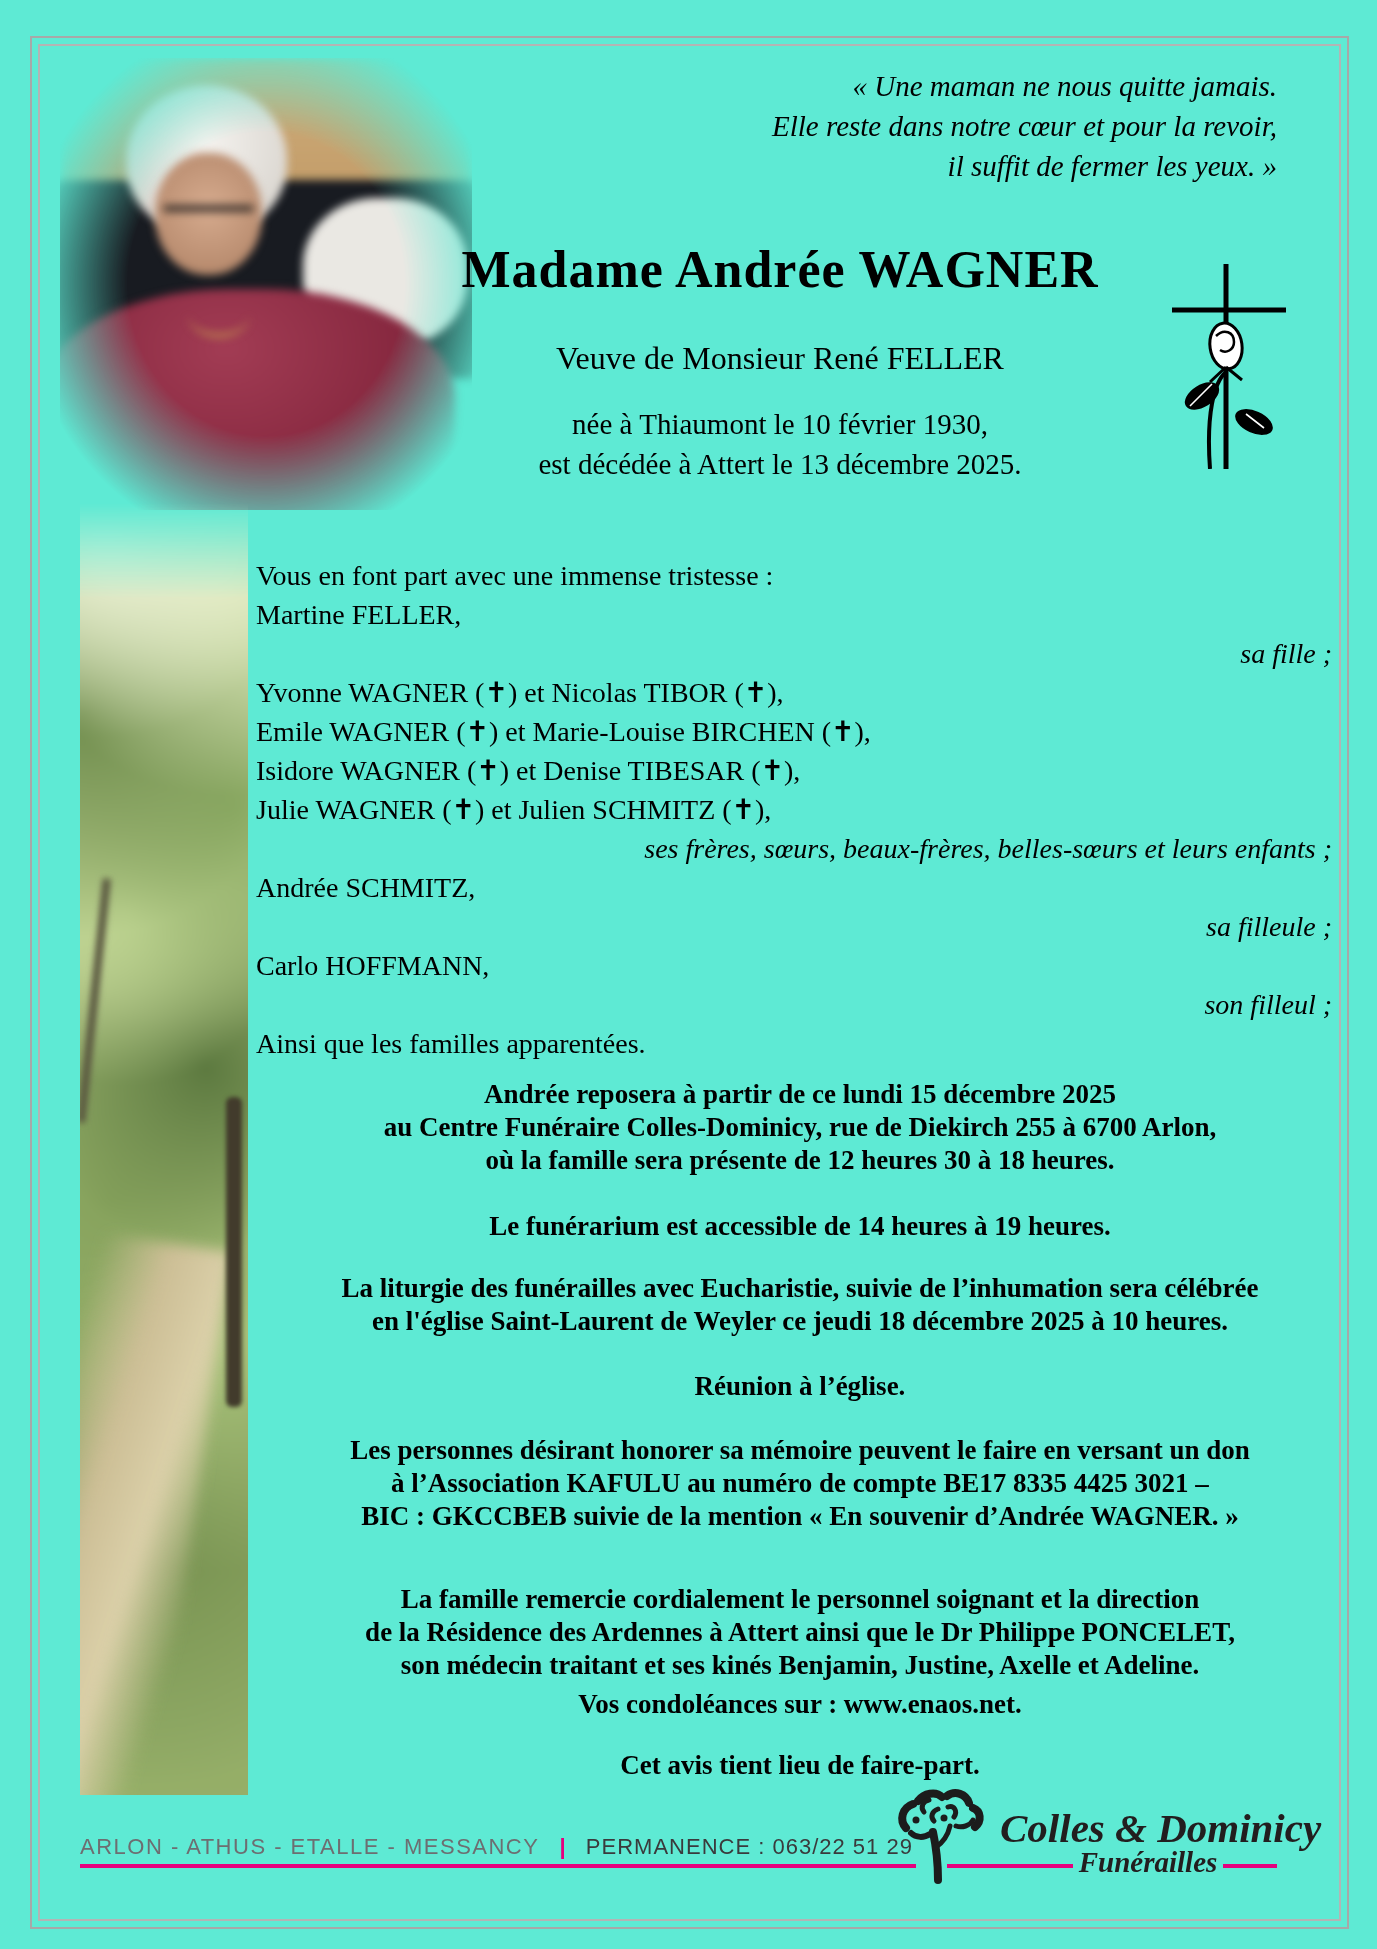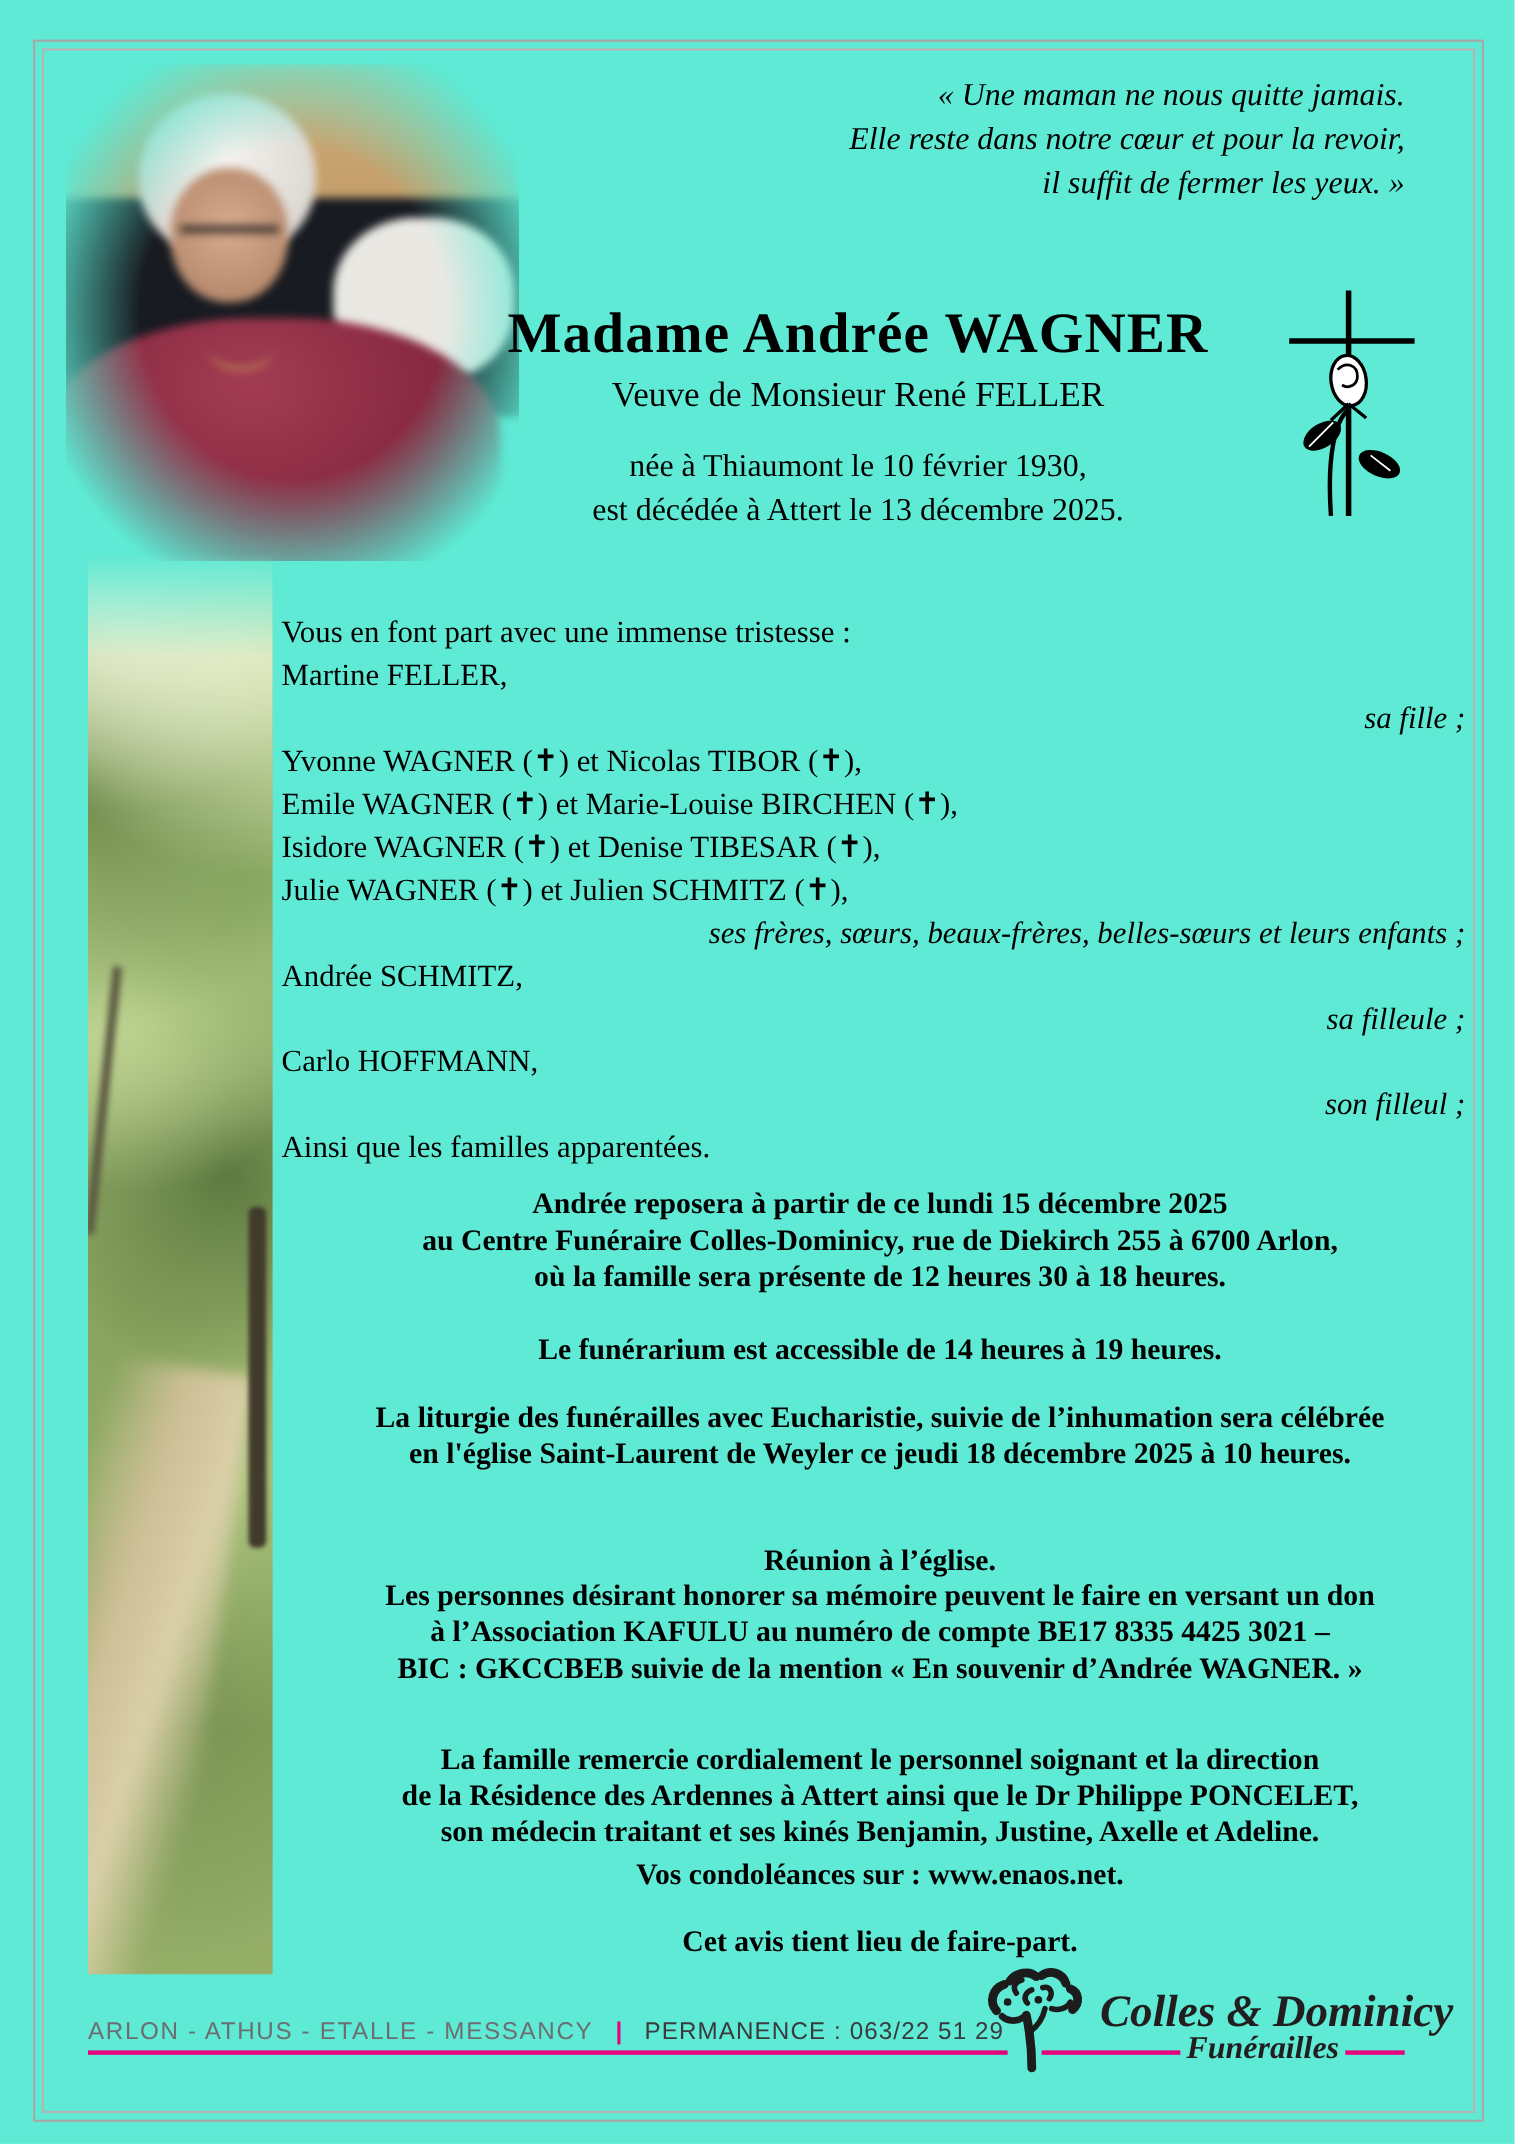--- a/index.html
+++ b/index.html
@@ -51,34 +51,34 @@
   .s-path{position:absolute;left:-22%;bottom:-3%;width:88%;height:46%;filter:blur(7px);
     background:linear-gradient(100deg,rgba(0,0,0,0) 8%,#ccbe95 35%,#dbd0a9 60%,rgba(219,208,169,0) 86%);
     transform:rotate(8deg);}
   .s-trunk{position:absolute;right:6px;top:46%;width:16px;height:24%;background:#423b2c;filter:blur(2px);border-radius:6px;}
   .s-trunk2{position:absolute;left:10px;top:29%;width:8px;height:19%;background:#5a5740;filter:blur(3px);transform:rotate(6deg);}
 
   
   .quote{position:absolute;top:66px;right:100px;text-align:right;
          font-style:italic;font-size:29px;line-height:40px;}
   .header-block{position:absolute;left:330px;top:0;width:900px;text-align:center;}
-  .title{position:absolute;top:274px;left:0;width:100%;font-weight:bold;font-size:52px;letter-spacing:1px;white-space:nowrap;}
+  .title{position:absolute;top:240px;left:0;width:100%;font-weight:bold;font-size:52px;letter-spacing:1px;white-space:nowrap;}
   .subtitle{position:absolute;top:340px;left:0;width:100%;font-size:32px;}
   .birth{position:absolute;top:408px;left:0;width:100%;font-size:29px;}
   .death{position:absolute;top:448px;left:0;width:100%;font-size:29px;}
 
   .cross-rose{position:absolute;left:1166px;top:254px;}
 
   .family-list{position:absolute;left:256px;top:556px;width:1076px;}
   .f-row{height:39px;font-size:28px;line-height:39px;white-space:nowrap;}
   .f-row.relation{font-style:italic;text-align:right;}
 
   .notice{position:absolute;left:270px;width:1060px;text-align:center;
           font-weight:bold;font-size:27px;line-height:33px;}
-  .n1{top:1078px;} .n2{top:1210px;} .n3{top:1272px;} .n4{top:1370px;margin-top:32px;}
+  .n1{top:1078px;} .n2{top:1210px;} .n3{top:1272px;} .n4{top:1370px;}
   .n5{top:1434px;} .n6{top:1556px;margin-top:27px;} .n7{top:1688px;} .n8{top:1749px;}
 
   
   .footer-left{position:absolute;left:80px;top:1834px;font-family:"Liberation Sans",sans-serif;
                font-size:22px;white-space:nowrap;}
   .f-regions{color:#6d6e71;letter-spacing:1.5px;}
   .f-sep{color:#e6007e;font-weight:bold;margin:0 14px;}
   .f-perm{color:#3a3a3c;letter-spacing:1px;}
   .pinkline{position:absolute;top:1864px;height:4px;background:#e6007e;}
   .pl-a{left:80px;width:836px;}

